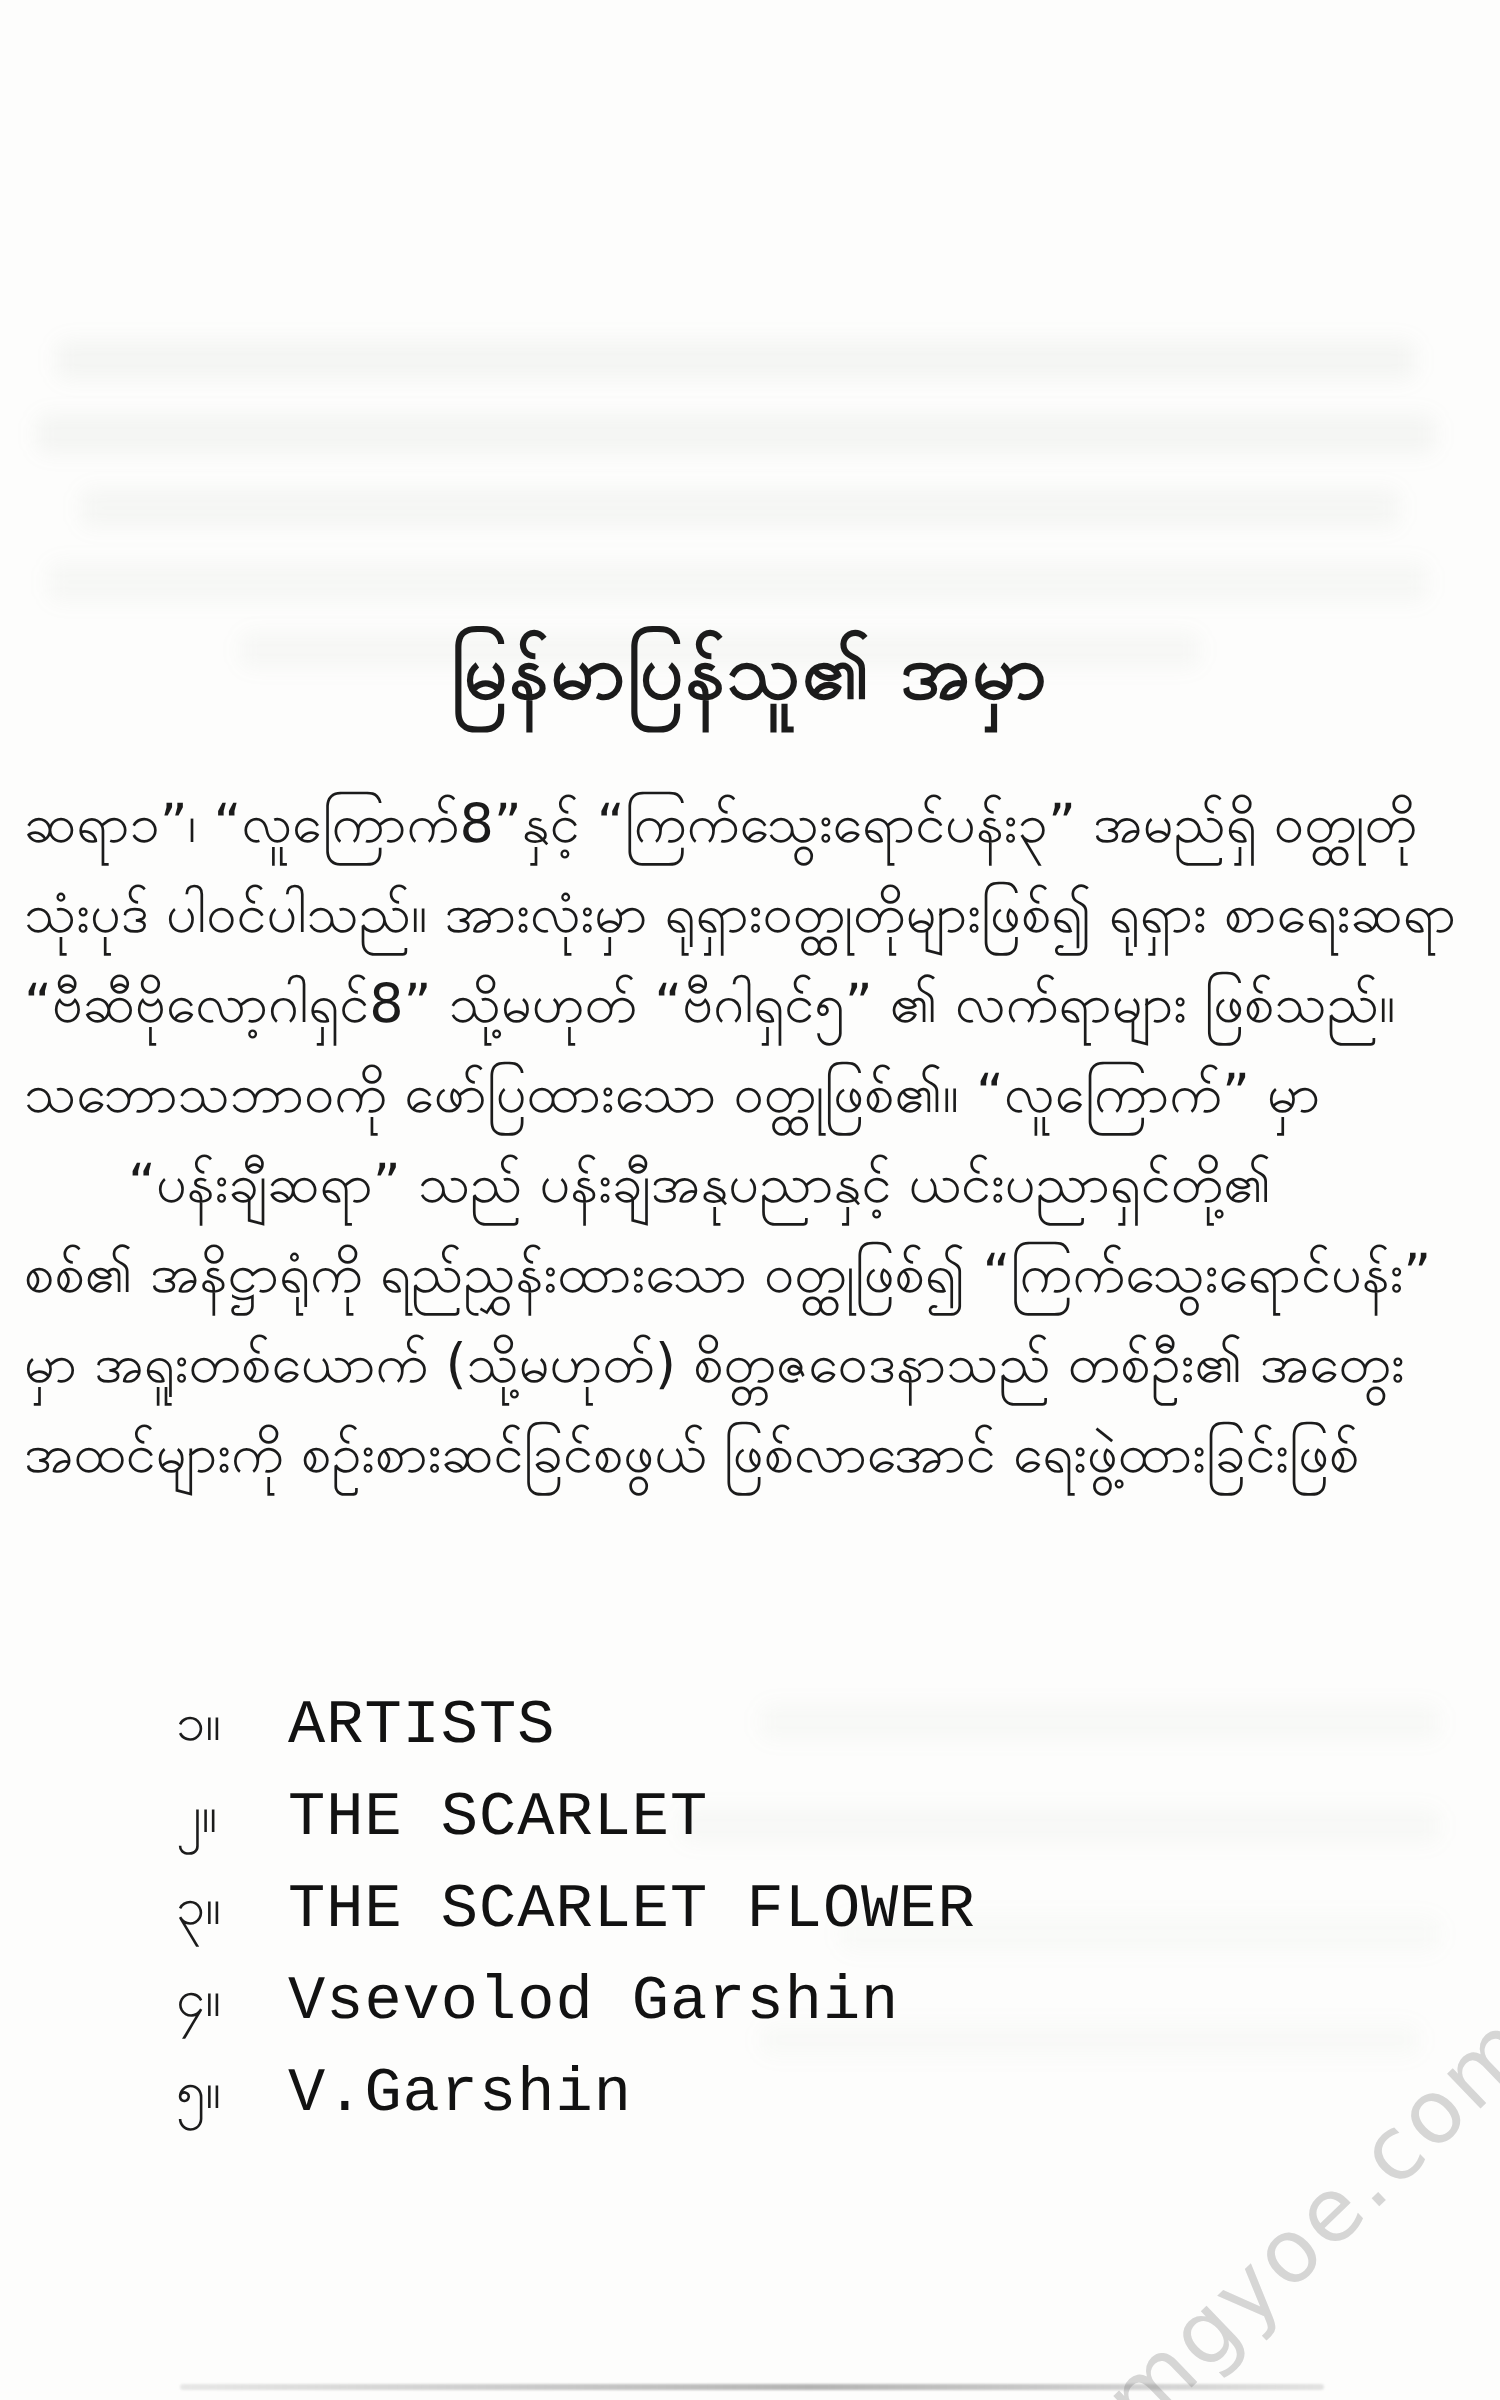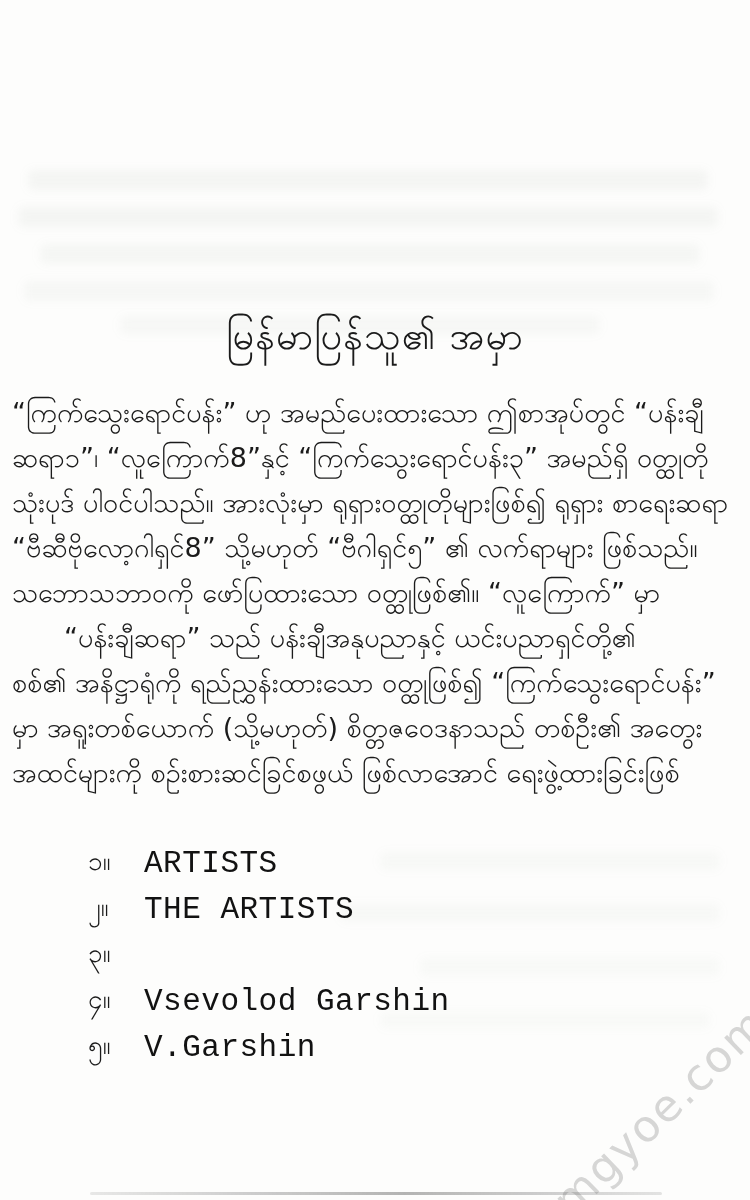--- a/index.html
+++ b/index.html
@@ -31,21 +31,21 @@
   .bleed.mid3 { left: 420px; top: 958px;  width: 300px; height: 18px; background: rgba(125,141,125,0.04); }
   .bleed.mid4 { left: 380px; top: 1012px; width: 330px; height: 16px; background: rgba(125,141,125,0.04); }
 
   .title {
     position: absolute;
     top: 312px;
     left: 0;
     width: 100%;
     text-align: center;
     font-size: 38px;
-    font-weight: 400;
+    font-weight: 700;
     letter-spacing: 1px;
     color: var(--ink);
   }
 
   .body-text {
     position: absolute;
     top: 390px;
     left: 12px;
     width: 726px;
   }
@@ -128,42 +128,42 @@
   <div>
     <div class="bleed mid1"></div>
     <div class="bleed mid2"></div>
     <div class="bleed mid3"></div>
     <div class="bleed mid4"></div>
   </div>
 
   <h1 class="title">မြန်မာပြန်သူ၏ အမှာ</h1>
 
   <div class="body-text" id="body-text">
-      <div class="body-line">“ကြက်သွေးရောင်ပန်း” ဟု အမည်ပေးထားသော ဤစာအုပ်တွင် “ပန်းချီ</div>
       <div class="body-line">ဆရာ၁”၊ “လူကြောက်8”နှင့် “ကြက်သွေးရောင်ပန်း၃” အမည်ရှိ ဝတ္ထုတို</div>
       <div class="body-line">သုံးပုဒ် ပါဝင်ပါသည်။ အားလုံးမှာ ရုရှားဝတ္ထုတိုများဖြစ်၍ ရုရှား စာရေးဆရာ</div>
       <div class="body-line">“ဗီဆီဗိုလော့ဂါရှင်8” သို့မဟုတ် “ဗီဂါရှင်၅” ၏ လက်ရာများ ဖြစ်သည်။</div>
       <div class="body-line">သဘောသဘာဝကို ဖော်ပြထားသော ဝတ္ထုဖြစ်၏။ “လူကြောက်” မှာ</div>
       <div class="body-line indent">“ပန်းချီဆရာ” သည် ပန်းချီအနုပညာနှင့် ယင်းပညာရှင်တို့၏</div>
       <div class="body-line">စစ်၏ အနိဋ္ဌာရုံကို ရည်ညွှန်းထားသော ဝတ္ထုဖြစ်၍ “ကြက်သွေးရောင်ပန်း”</div>
       <div class="body-line">မှာ အရူးတစ်ယောက် (သို့မဟုတ်) စိတ္တဇဝေဒနာသည် တစ်ဦး၏ အတွေး</div>
       <div class="body-line">အထင်များကို စဉ်းစားဆင်ခြင်စဖွယ် ဖြစ်လာအောင် ရေးဖွဲ့ထားခြင်းဖြစ်</div>
     </div>
 
   <ol class="story-list" id="story-list">
       <li class="story-row">
         <span class="story-num">၁။</span>
         <span class="story-label">ARTISTS</span>
       </li>
       <li class="story-row">
         <span class="story-num">၂။</span>
-        <span class="story-label">THE ARTISTS</span>
+        <span class="story-label">THE SCARLET</span>
       </li>
       <li class="story-row">
         <span class="story-num">၃။</span>
+        <span class="story-label">THE SCARLET FLOWER</span>
       </li>
       <li class="story-row">
         <span class="story-num">၄။</span>
         <span class="story-label">Vsevolod Garshin</span>
       </li>
       <li class="story-row">
         <span class="story-num">၅။</span>
         <span class="story-label">V.Garshin</span>
       </li>
     </ol>

